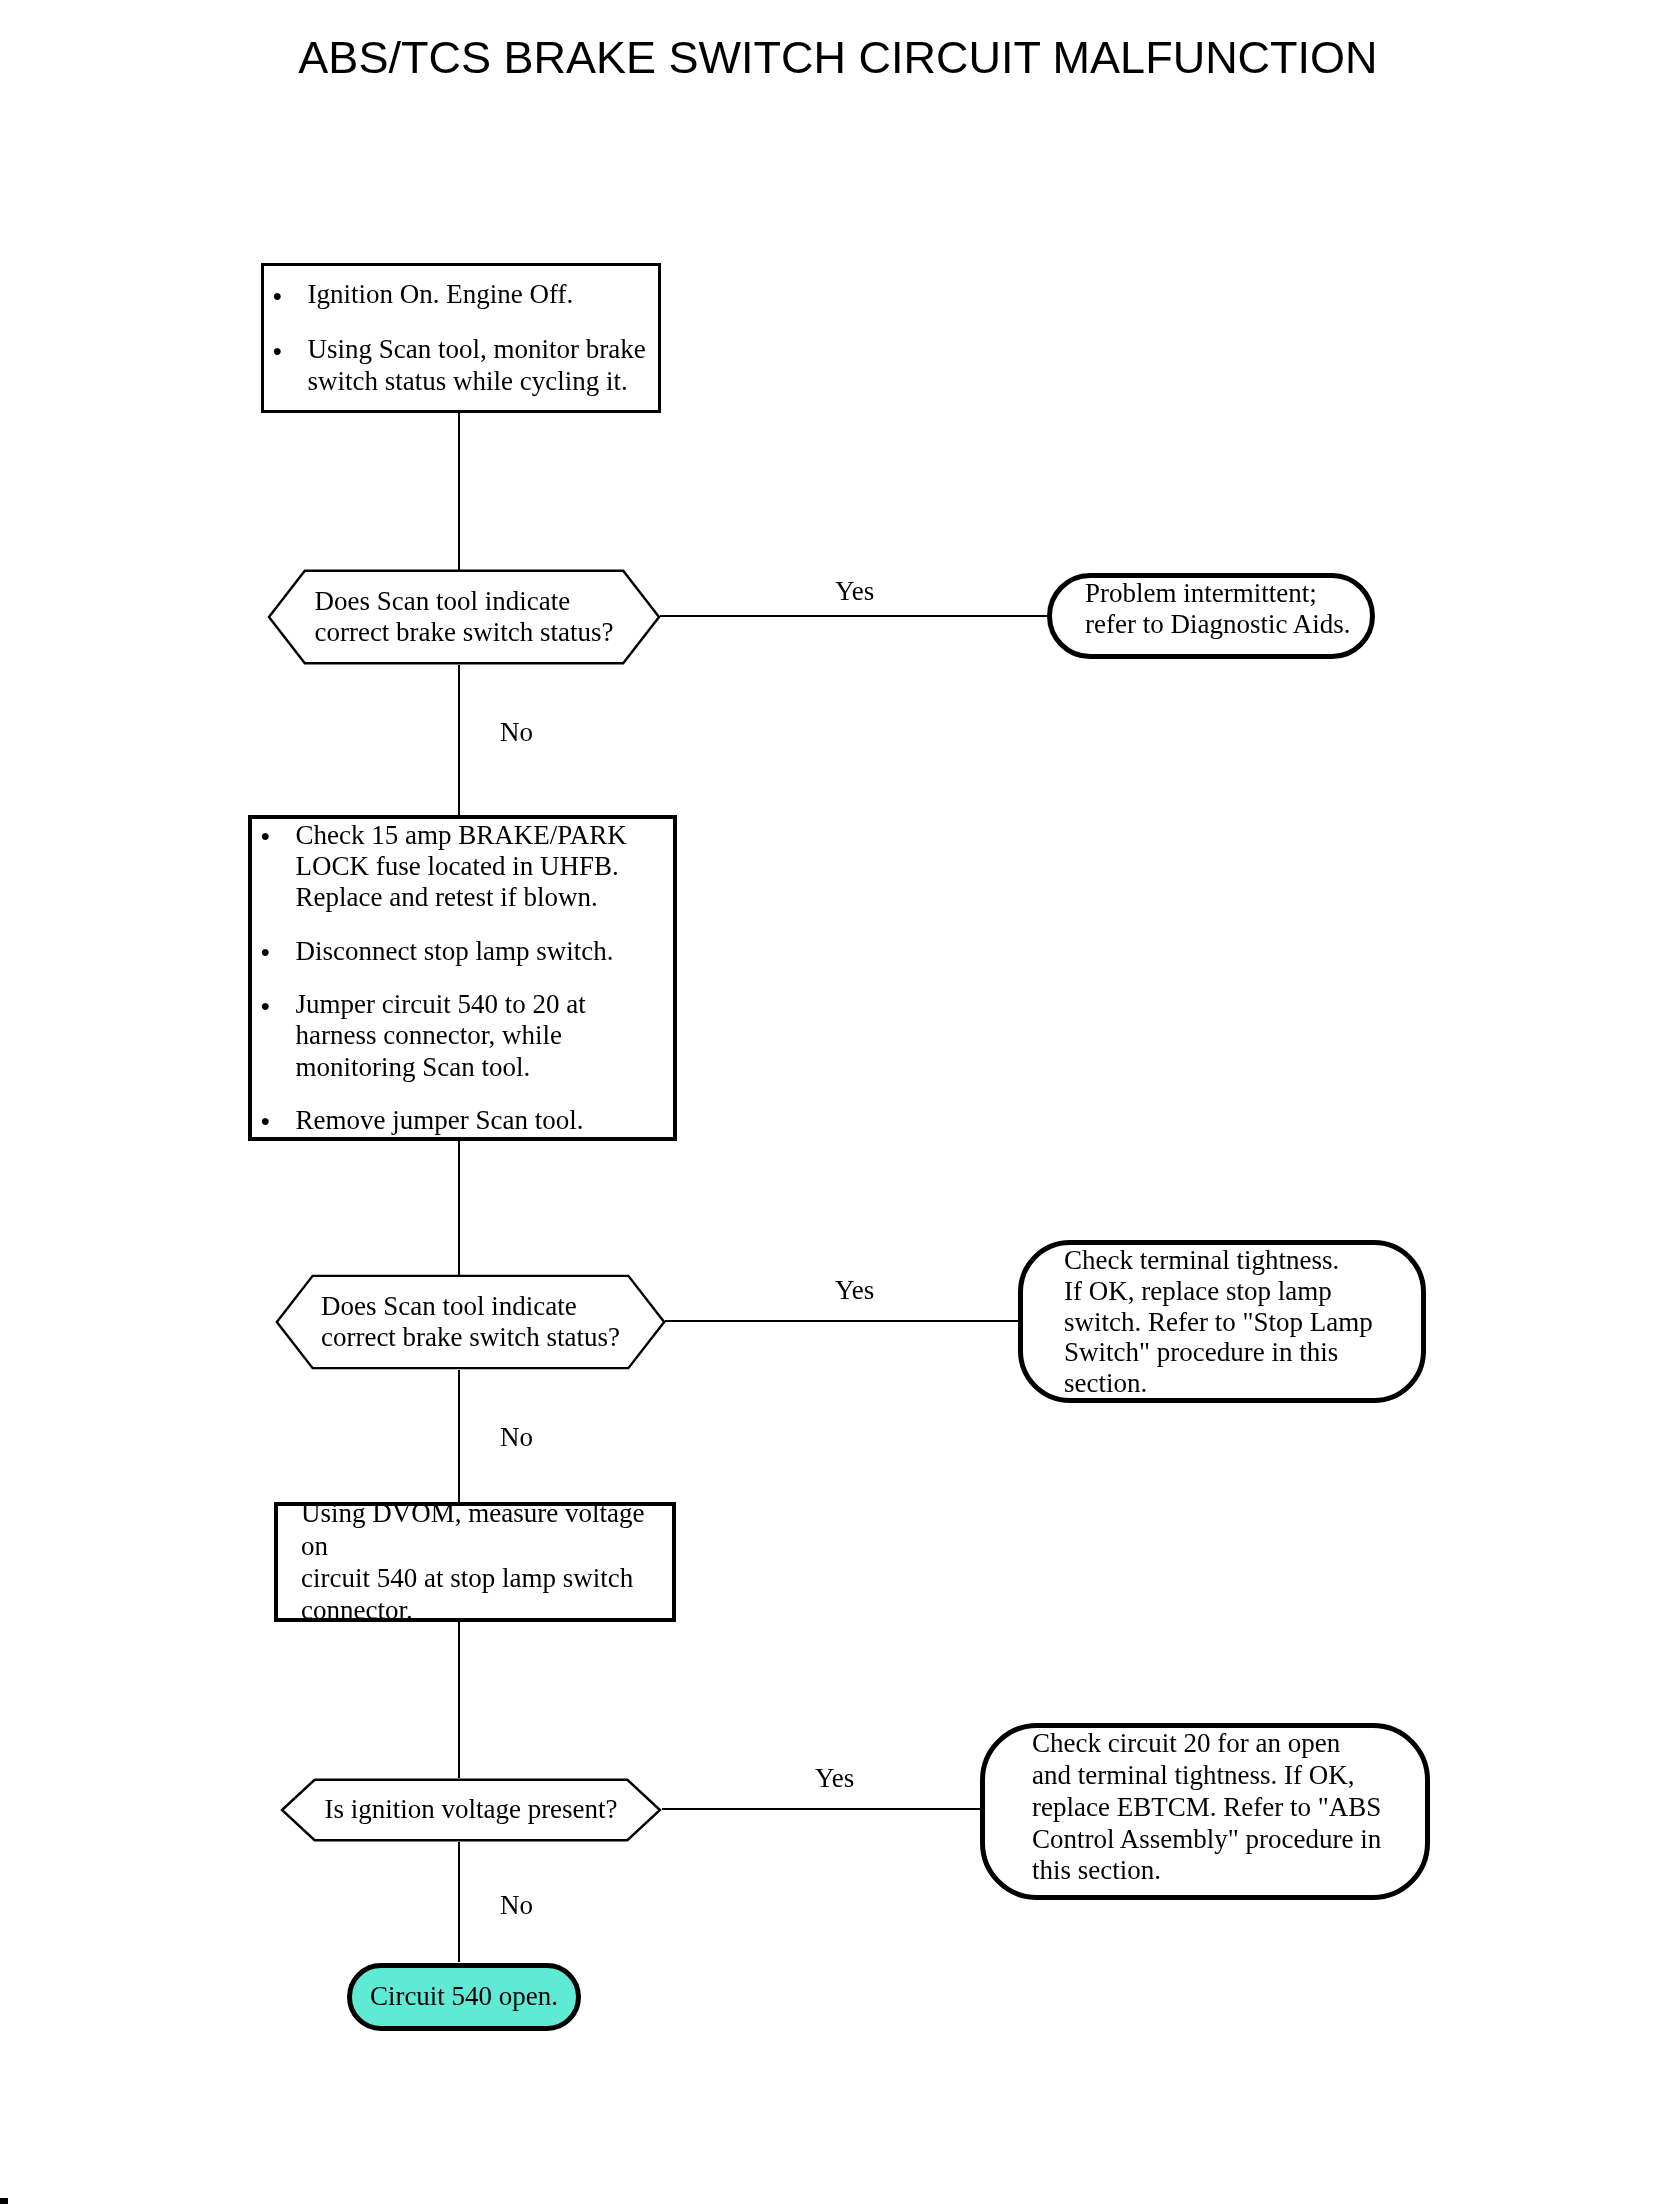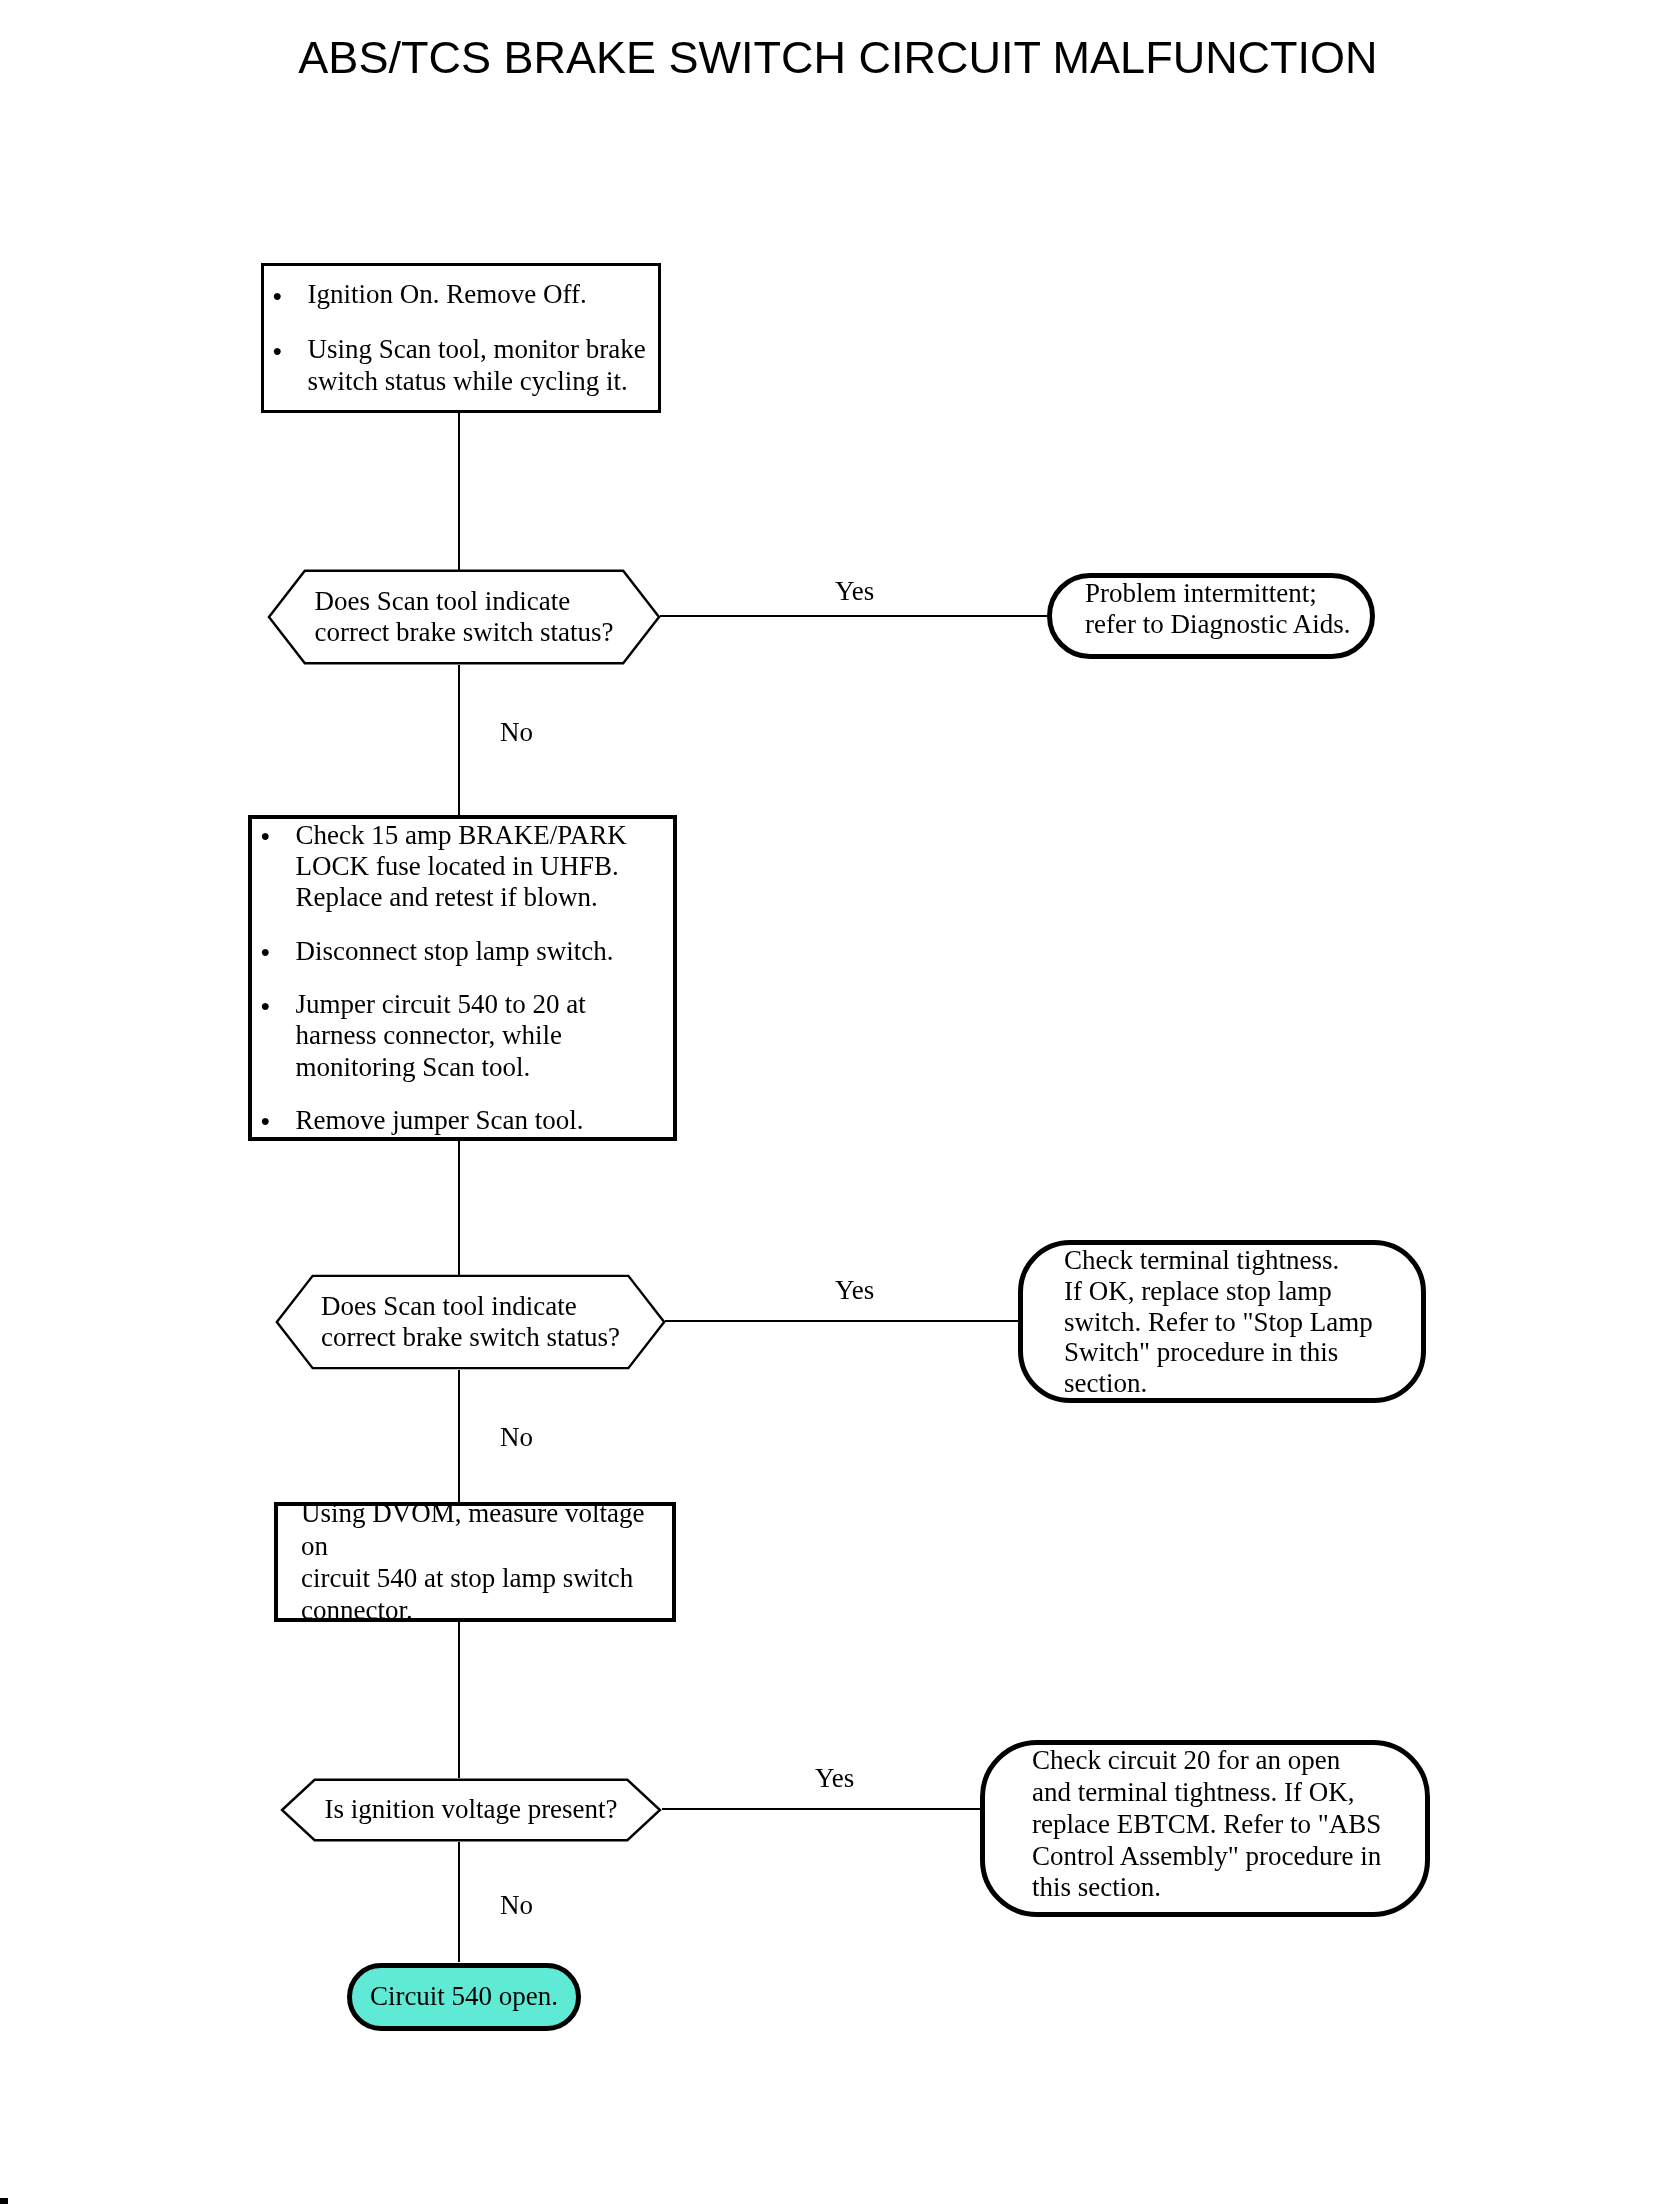--- a/index.html
+++ b/index.html
@@ -77,21 +77,21 @@
 </head>
 <body>
 
 <div class="page">
 
   <div class="title">ABS/TCS BRAKE SWITCH CIRCUIT MALFUNCTION</div>
 
   <div class="procbox" style="left:261px; top:263px; width:400px; height:150px; gap:24px;">
     <div class="bullet-row">
       <span class="bullet">●</span>
-      <span class="txt">Ignition On. Remove Off.</span>
+      <span class="txt">Ignition On. Engine Off.</span>
     </div>
     <div class="bullet-row">
       <span class="bullet">●</span>
       <span class="txt">Using Scan tool, monitor brake
 switch status while cycling it.</span>
     </div>
   </div>
 
   <div class="vline" style="left:458px; top:410px; height:162px;"></div>
 
@@ -173,21 +173,21 @@
     <svg width="384" height="64" viewBox="0 0 632 106">
       <polygon points="3,53 57,3 575,3 629,53 575,103 57,103" fill="#ffffff" stroke="#000000" stroke-width="4"></polygon>
     </svg>
     <div class="hextext txt center">Is ignition voltage present?</div>
   </div>
 
   <div class="hline" style="left:662px; top:1808px; width:319px;"></div>
   <div class="edge-label" style="left:815px; top:1763px;">Yes</div>
   <div class="edge-label" style="left:500px; top:1890px;">No</div>
 
-  <div class="roundbox" style="left:980px; top:1723px; width:450px; height:177px; border-radius:57px; padding-left:47px;margin-top:17px;">
+  <div class="roundbox" style="left:980px; top:1723px; width:450px; height:177px; border-radius:57px; padding-left:47px;">
     <div class="txt" style="line-height:1.18; font-size:27px;">Check circuit 20 for an open
 and terminal tightness. If OK,
 replace EBTCM. Refer to "ABS
 Control Assembly" procedure in
 this section.</div>
   </div>
 
   <div class="vline" style="left:458px; top:1842px; height:120px;"></div>
 
   <div class="terminalbox" style="left:347px; top:1963px; width:234px; height:68px;">

